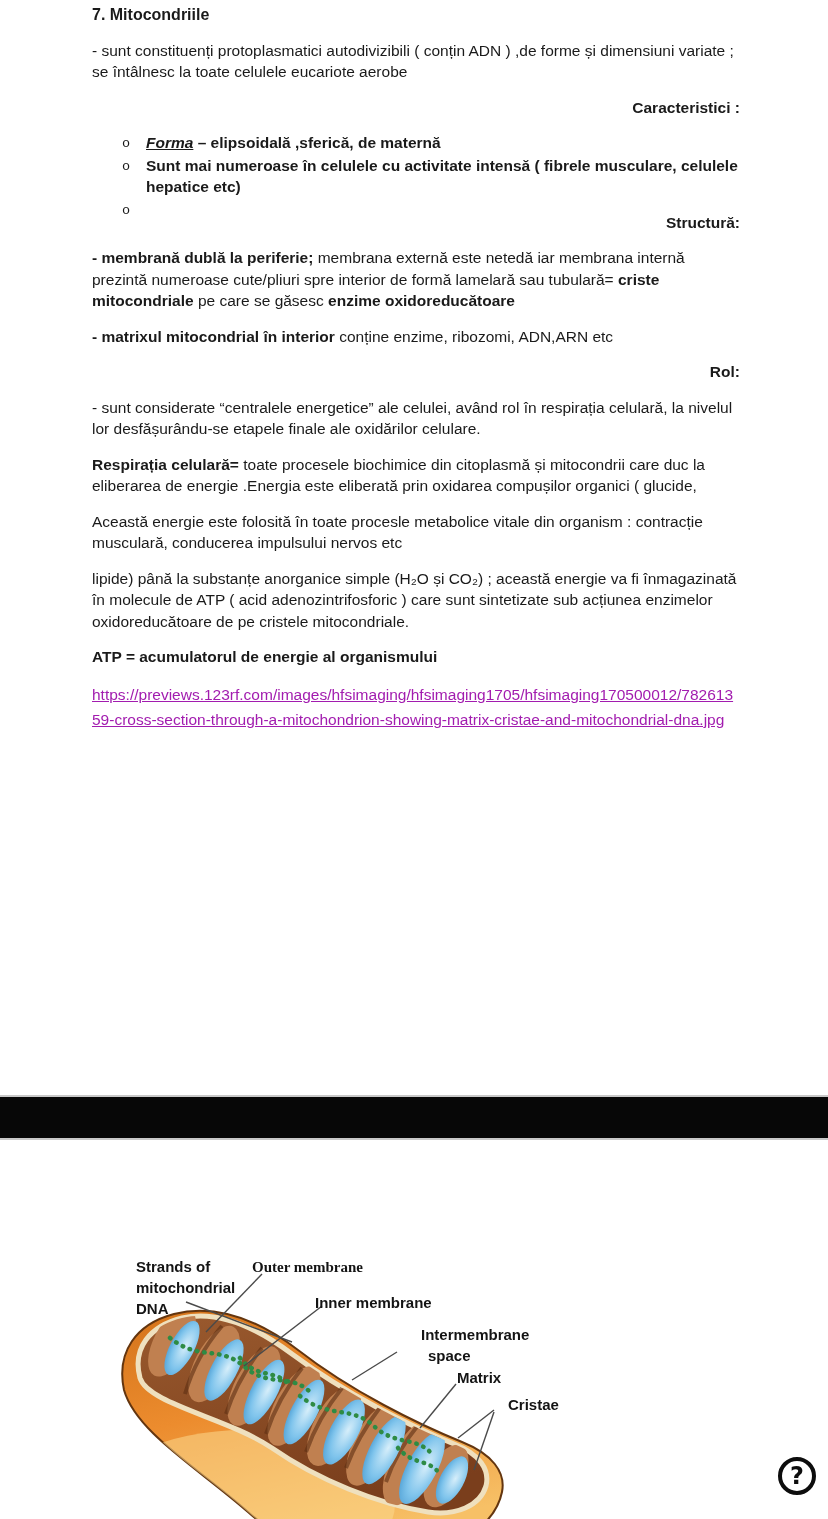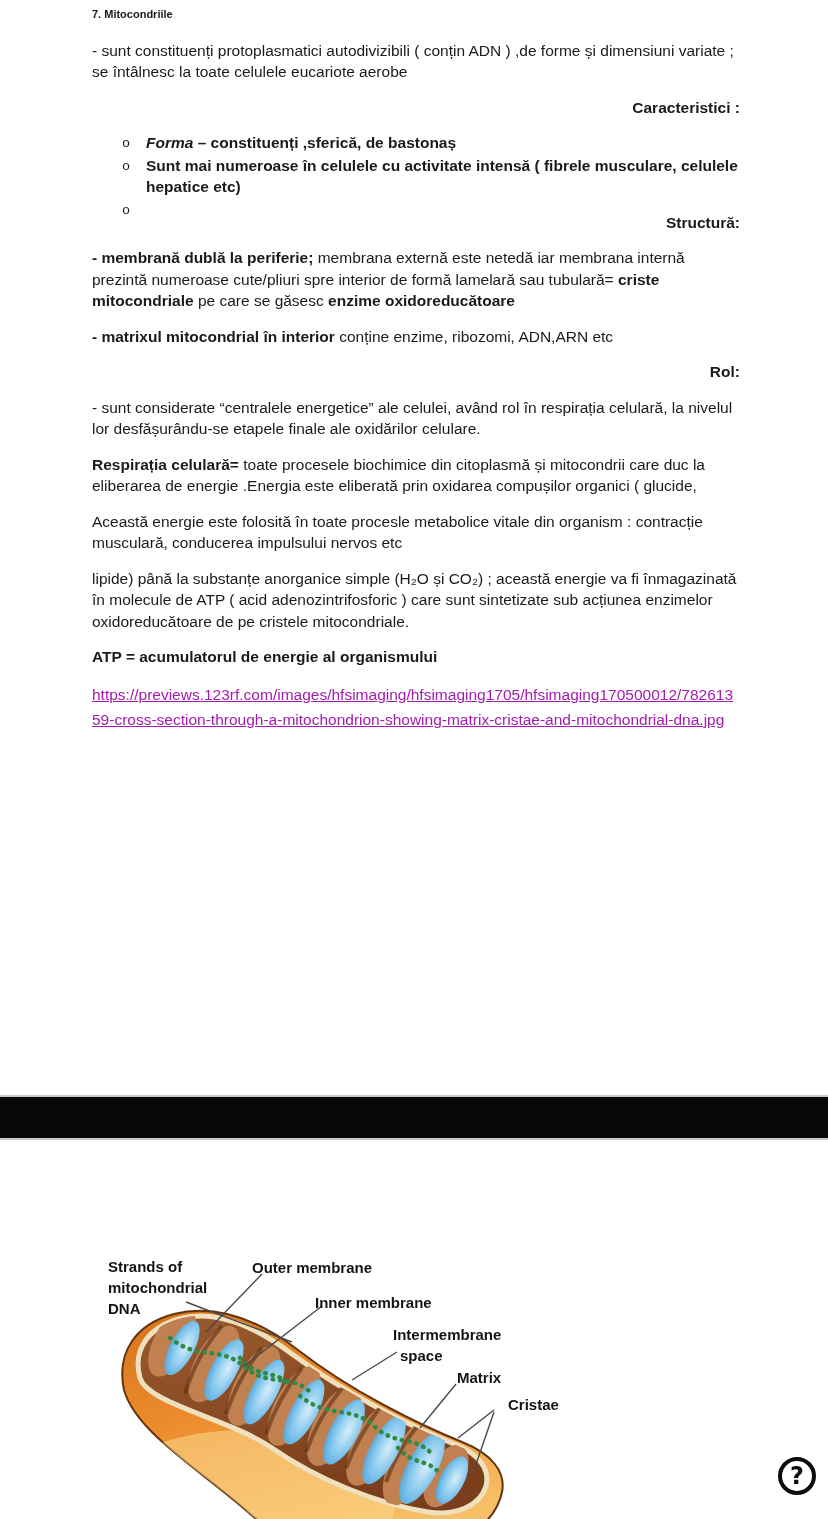--- a/index.html
+++ b/index.html
@@ -8,49 +8,49 @@
     background:#ffffff; overflow:hidden;
     font-family:"Liberation Sans", sans-serif;
     color:#1a1a1a;
   }
   
   .doc {
     position:absolute; left:92px; top:4px; width:648px;
     font-size:15.5px; line-height:21.5px;
   }
   .doc p { margin:0 0 14px 0; }
-  .title { font-weight:bold; font-size:11px; }
+  .title { font-weight:bold; font-size:16px; }
   .heading { font-weight:bold;text-align:right; }
   .bold { font-weight:bold; }
   ul.bullets { list-style:none; margin:0 0 14px 0; padding:0 0 0 30px; }
   ul.bullets li { position:relative; padding-left:24px; font-weight:bold; margin:0 0 1px 0; }
   ul.bullets .marker {
     position:absolute; left:0; top:1px; font-weight:normal;
     font-family:"Liberation Mono", monospace; font-size:13.5px;
   }
-  .lead-italic { font-style:italic; font-weight:bold; }
+  .lead-italic { font-style:italic; text-decoration:underline; font-weight:bold; }
   .doc-link {
     color:#a21caf; text-decoration:underline; word-break:break-all;
     line-height:25.5px; cursor:pointer;
   }
   .link-par { margin-top:2px; }
   
   .separator {
     position:absolute; left:0; top:1095px; width:828px; height:45px;
     background:#070707; box-sizing:border-box;
     border-top:2px solid #c9c9c9; border-bottom:2px solid #c9c9c9;
   }
   
   .diagram { position:absolute; left:0; top:1240px; width:828px; height:279px; overflow:hidden; }
   .diagram svg { position:absolute; left:0; top:0; }
   .dlabel {
     position:absolute; font-size:15px; font-weight:600; line-height:21px; color:#141414;
     white-space:nowrap;
   }
-  .dlabel span { display:block; }
+  .dlabel span { display:block;margin-left:28px; }
   
   .help-icon {
     position:absolute; left:778px; top:1457px; width:38px; height:38px;
     border:4px solid #0d0d0d; border-radius:50%; box-sizing:border-box;
     display:flex; align-items:center; justify-content:center;
     font-size:24px; font-weight:bold; color:#0d0d0d; cursor:pointer;
     font-family:"DejaVu Sans", sans-serif;
   }
 </style>
 </head>
@@ -61,21 +61,21 @@
   <div class="doc">
     <p class="title">7. Mitocondriile</p>
 
     <p>- sunt constituenți protoplasmatici autodivizibili  ( conțin ADN ) ,de forme și dimensiuni variate ; se întâlnesc la toate celulele eucariote aerobe</p>
 
     <p class="heading">Caracteristici :</p>
 
     <ul class="bullets">
       <li>
         <span class="marker">o</span>
-        <span class="lead-italic">Forma</span><span> – constituenți ,sferică, de bastonaș</span>
+        <span class="lead-italic">Forma</span><span> – elipsoidală ,sferică, de maternă</span>
       </li>
       <li>
         <span class="marker">o</span>
         <span>Sunt mai numeroase în celulele cu activitate intensă ( fibrele musculare, celulele hepatice etc)</span>
       </li>
       <li>
         <span class="marker">o</span>
       </li>
     </ul>
 
@@ -183,21 +183,21 @@
         <path d="M 494,1410 L 458,1438"></path>
         <path d="M 494,1412 L 474,1470"></path>
       </g>
     </svg>
 
     <div class="dlabel" style="left:108px; top:16px;">
       <span>Strands of</span>
       <span>mitochondrial</span>
       <span>DNA</span>
     </div>
-    <div class="dlabel" style="left:252px; top:17px;">Outer membrane</div>
+    <div class="dlabel" style="left:252px; top:17px;font-family:Liberation Serif, serif;">Outer membrane</div>
     <div class="dlabel" style="left:315px; top:52px;">Inner membrane</div>
     <div class="dlabel" style="left:393px; top:84px;">
       <span>Intermembrane</span>
       <span style="padding-left:7px;">space</span>
     </div>
     <div class="dlabel" style="left:457px; top:127px;">Matrix</div>
     <div class="dlabel" style="left:508px; top:154px;">Cristae</div>
   </div>
 
   <div class="help-icon">

